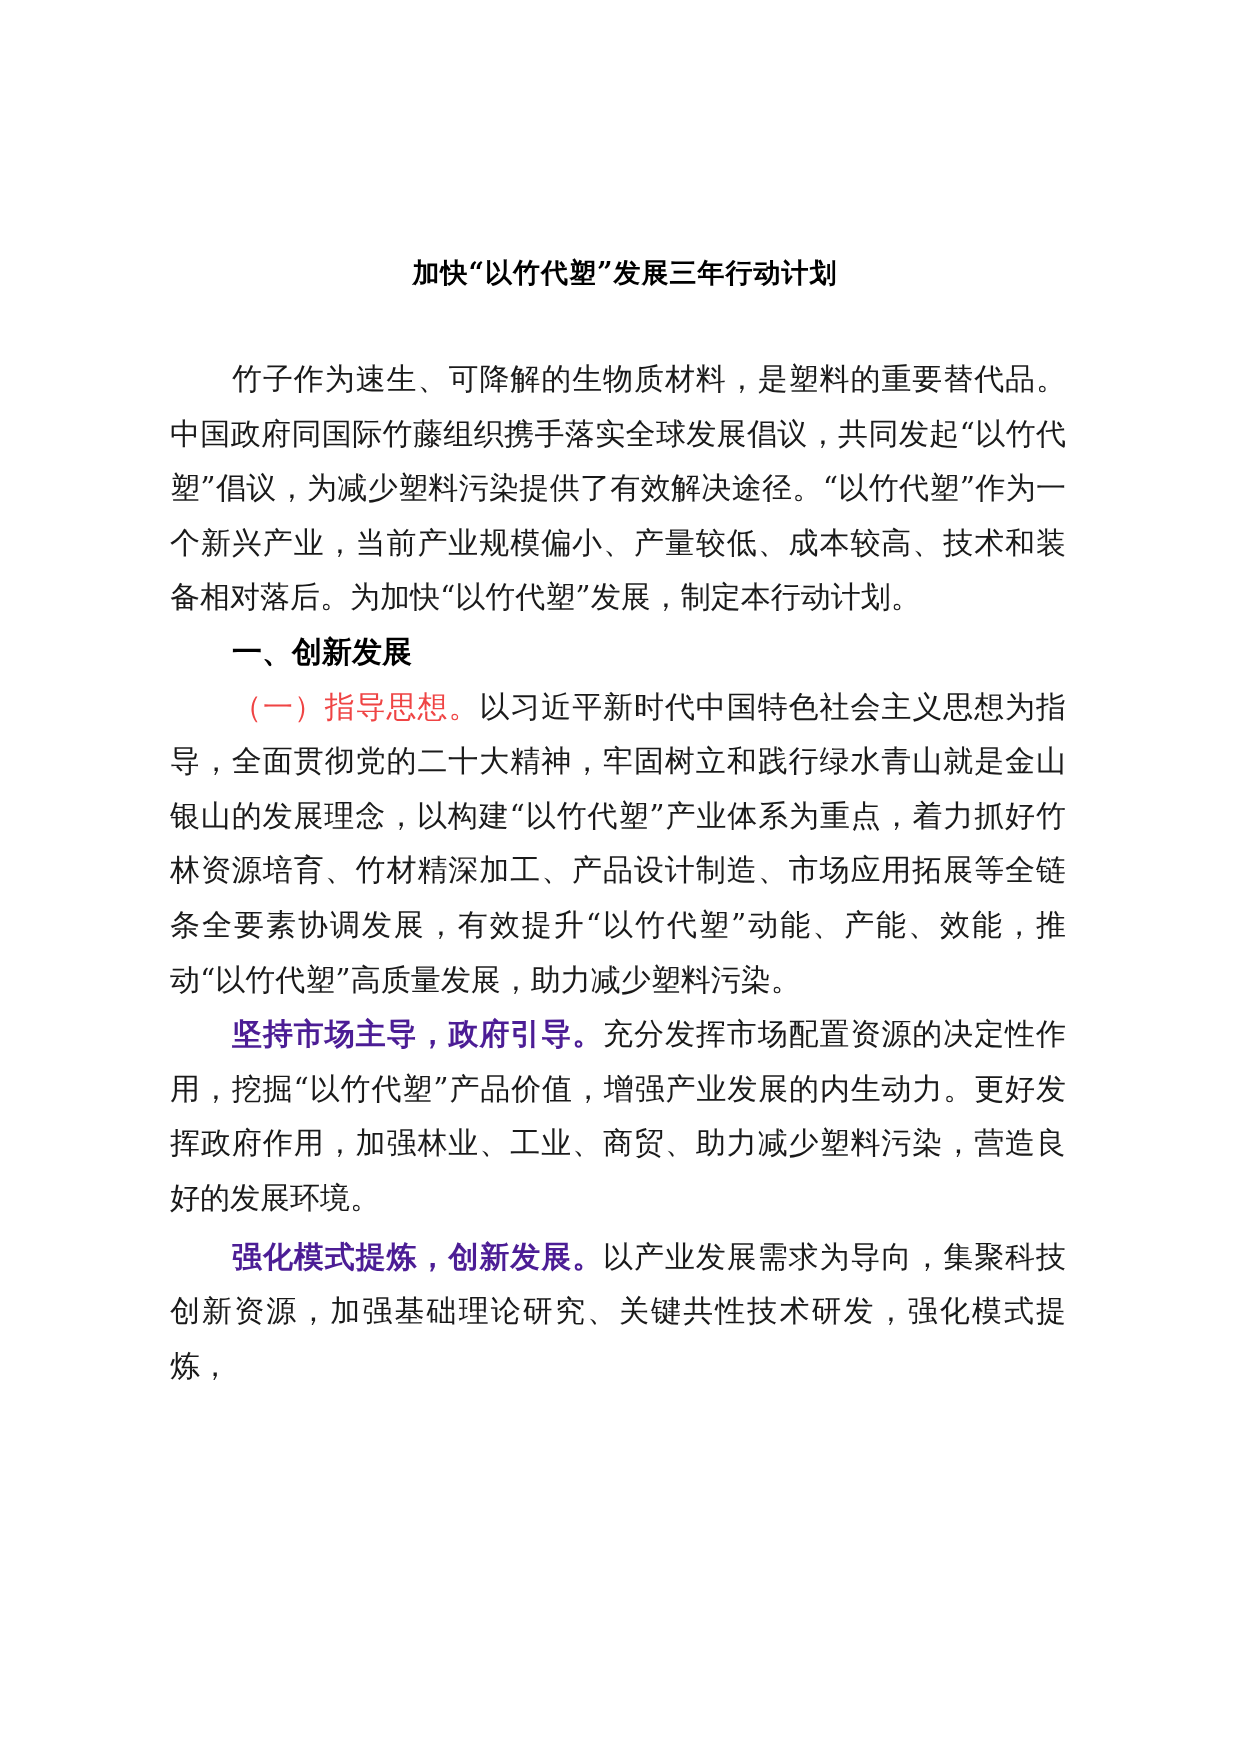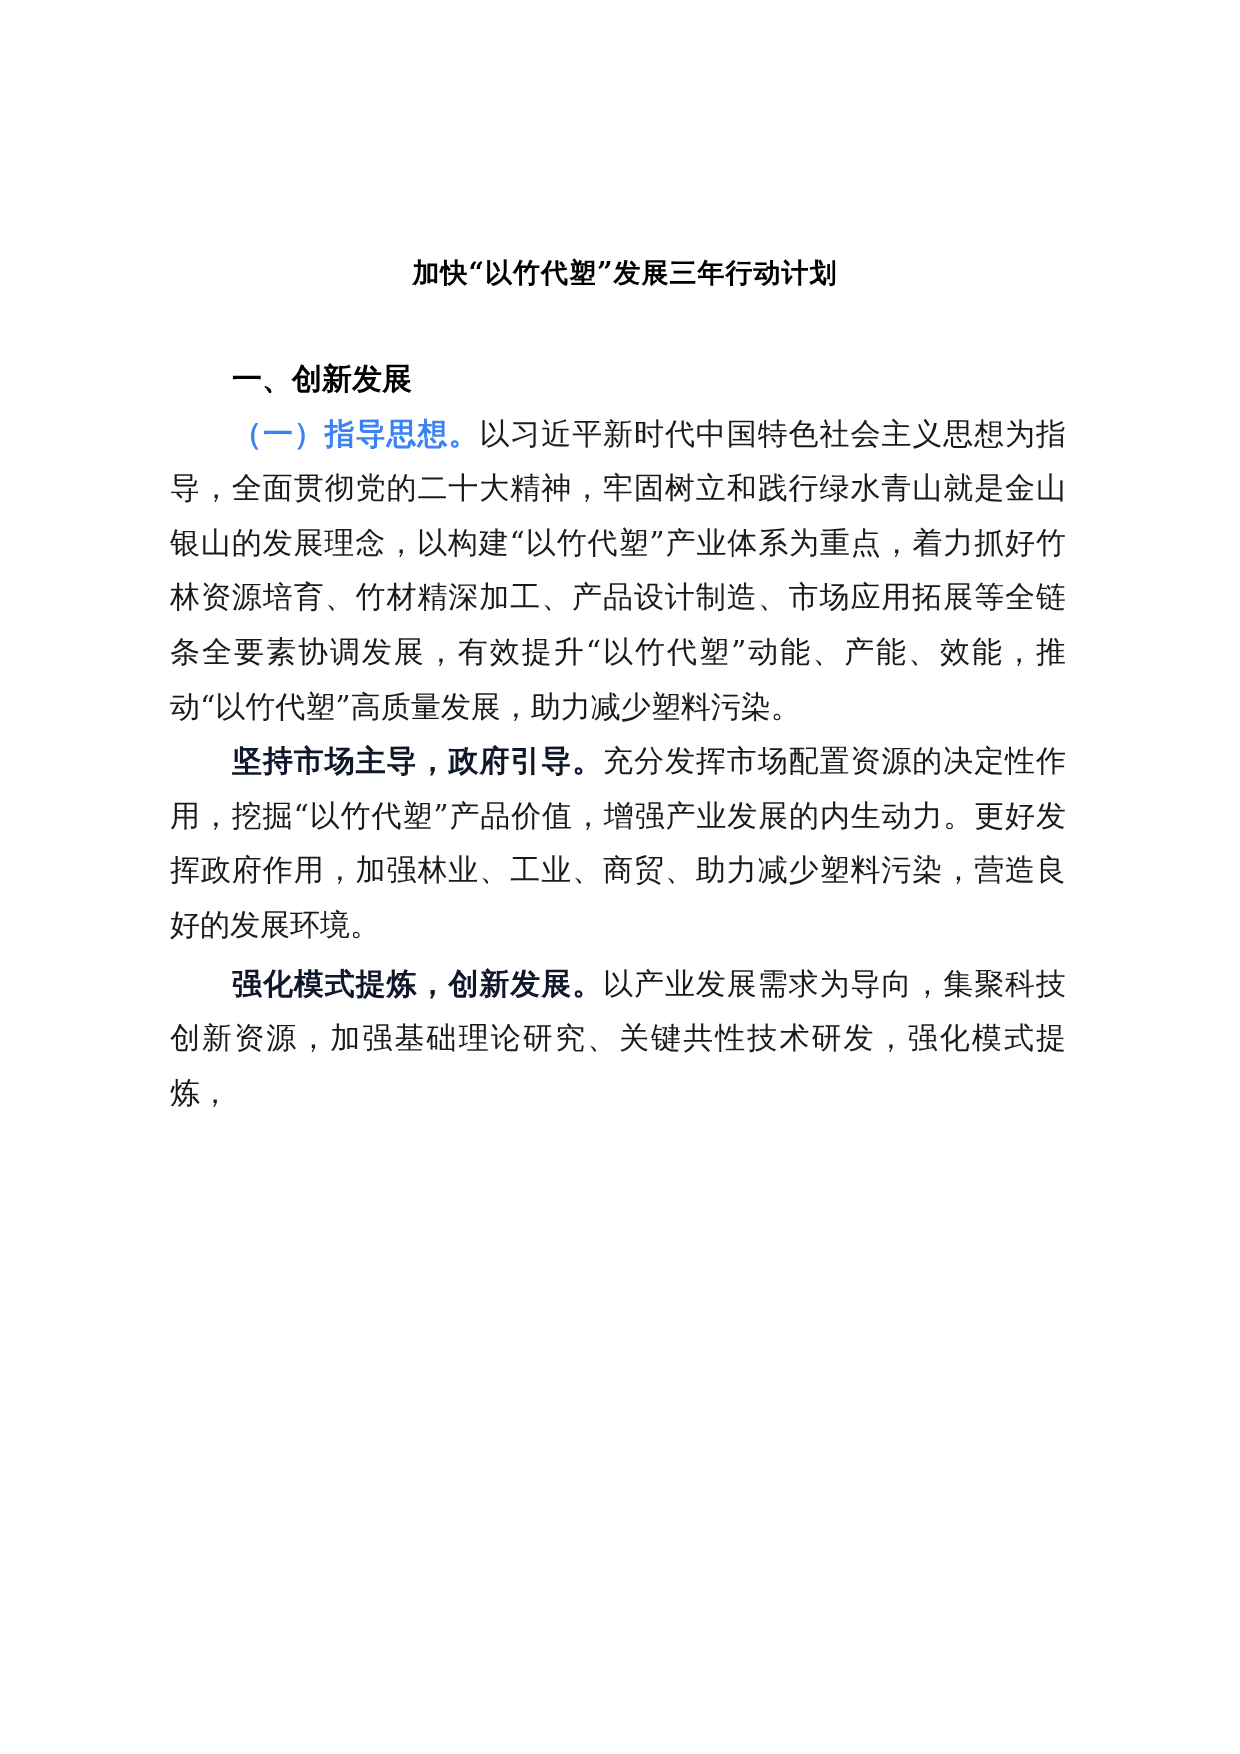--- a/index.html
+++ b/index.html
@@ -13,31 +13,32 @@
     font-family: "DejaVu Serif", serif; font-weight: bold;
     font-size: 27px; line-height: 60px; letter-spacing: 1px; color: #000;
   }
   .body {
     position: absolute; left: 170px; top: 352px; width: 896px;
     font-family: "DejaVu Serif", serif; font-size: 30px; line-height: 54.6px;
     color: #1a1a1a; text-align: justify; text-justify: inter-character;
   }
   .body p { margin: 0; text-indent: 62px; }
   .body p.heading1 { font-family: "DejaVu Sans", sans-serif; font-weight: bold; color: #000; }
-  .lead { font-weight: bold; color: #3b82f6; }
-  .lead-kai { font-weight: bold; color: #0f172a; }
+  .lead { font-weight: normal; color: #ef4444; }
+  .lead-kai { font-weight: bold; color: #4c1d95; }
   .body p.gap-before { margin-top: 4px; }
 </style>
 </head>
 <body>
 
 <div class="page">
   <div class="title">加快“以竹代塑”发展三年行动计划</div>
 
   <div class="body">
+    <p>竹子作为速生、可降解的生物质材料，是塑料的重要替代品。中国政府同国际竹藤组织携手落实全球发展倡议，共同发起“以竹代塑”倡议，为减少塑料污染提供了有效解决途径。“以竹代塑”作为一个新兴产业，当前产业规模偏小、产量较低、成本较高、技术和装备相对落后。为加快“以竹代塑”发展，制定本行动计划。</p>
 
     <p class="heading1">一、创新发展</p>
 
     <p><span class="lead">（一）指导思想。</span><span>以习近平新时代中国特色社会主义思想为指导，全面贯彻党的二十大精神，牢固树立和践行绿水青山就是金山银山的发展理念，以构建“以竹代塑”产业体系为重点，着力抓好竹林资源培育、竹材精深加工、产品设计制造、市场应用拓展等全链条全要素协调发展，有效提升“以竹代塑”动能、产能、效能，推动“以竹代塑”高质量发展，助力减少塑料污染。</span></p>
 
 
     <p><span class="lead-kai">坚持市场主导，政府引导。</span><span>充分发挥市场配置资源的决定性作用，挖掘“以竹代塑”产品价值，增强产业发展的内生动力。更好发挥政府作用，加强林业、工业、商贸、助力减少塑料污染，营造良好的发展环境。</span></p>
 
     <p class="gap-before"><span class="lead-kai">强化模式提炼，创新发展。</span><span>以产业发展需求为导向，集聚科技创新资源，加强基础理论研究、关键共性技术研发，强化模式提炼，</span></p>
   </div>

